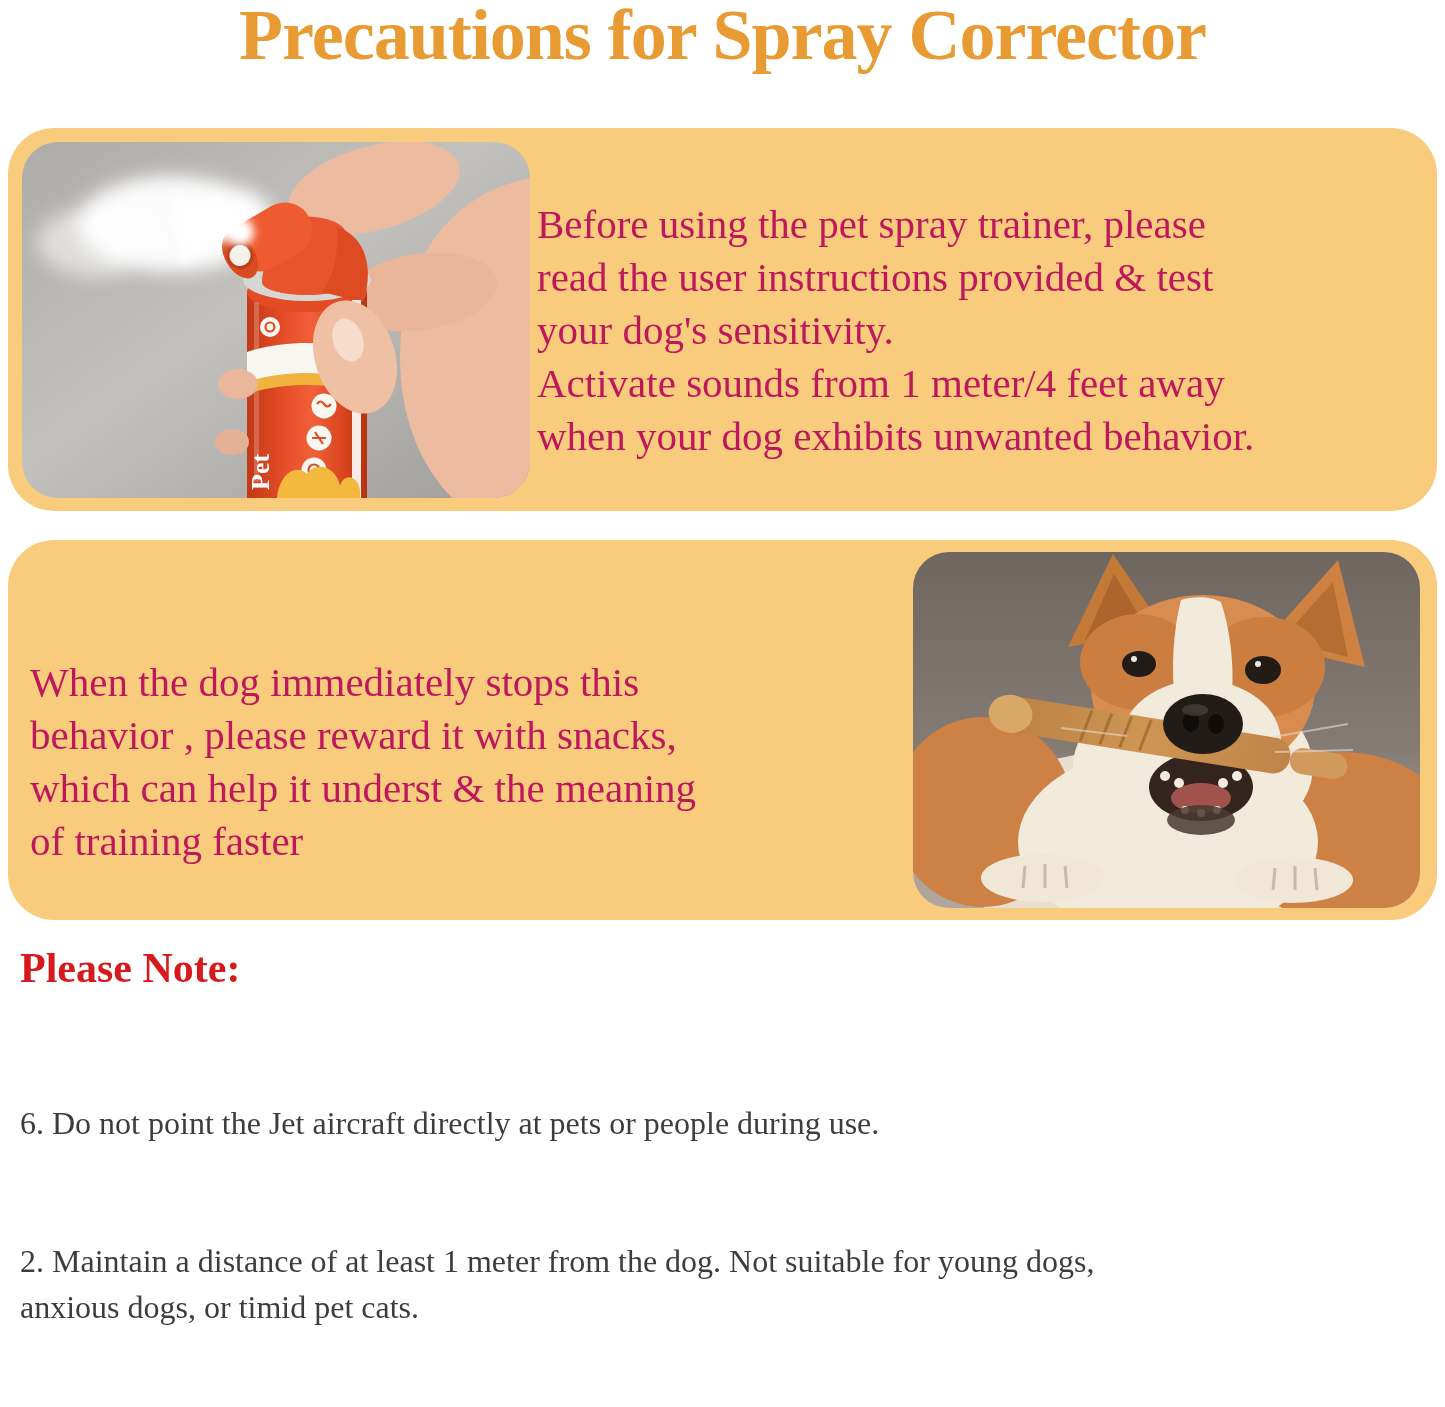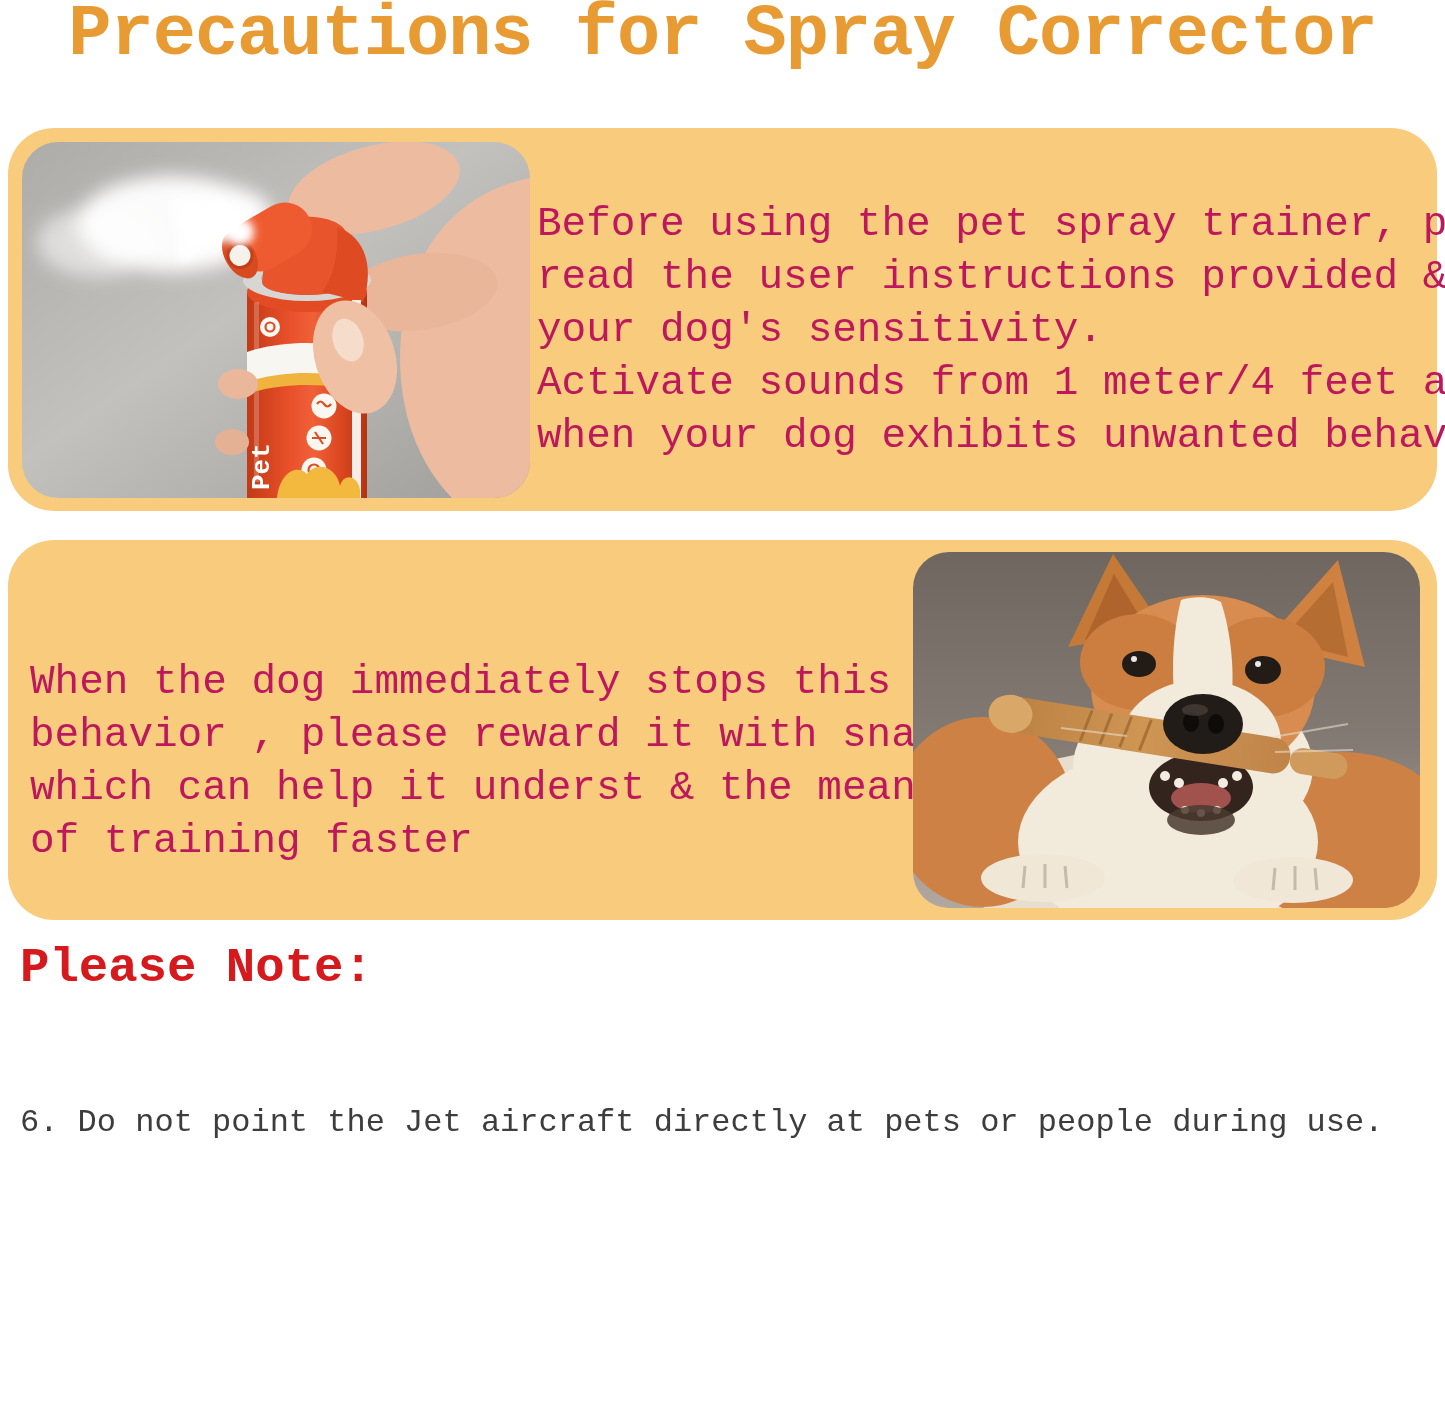--- a/index.html
+++ b/index.html
@@ -1,18 +1,18 @@
 <!DOCTYPE html>
 <html><head>
 <meta charset="utf-8">
 <style>
   html,body{margin:0;padding:0;background:#ffffff;}
   #page{
     position:relative;width:1445px;height:1407px;background:#ffffff;overflow:hidden;
-    font-family:Liberation Mono, monospace;
+    font-family:Liberation Serif, serif;
   }
   .title{
     position:absolute;left:0;top:-4px;width:1445px;margin:0;text-align:center;
     font-size:72px;line-height:78px;font-weight:bold;color:#E89B33;letter-spacing:-1px;
   }
   .card{
     position:absolute;left:8px;width:1429px;background:#F8CB7D;border-radius:46px;
   }
   .card1{top:128px;height:383px;}
   .card2{top:540px;height:380px;}
@@ -20,21 +20,21 @@
   .photo1{left:14px;top:14px;width:508px;height:356px;}
   .photo2{left:905px;top:12px;width:507px;height:356px;}
   .photo svg{display:block;}
   .card-text{
     position:absolute;color:#be185d;font-size:41px;line-height:53px;white-space:pre;
   }
   .text1{left:529px;top:70px;}
   .text2{left:22px;top:88px;margin-top:28px;}
   .note-heading{
     position:absolute;left:20px;top:932px;margin:0;
-    font-size:49px;line-height:72px;font-weight:bold;color:#D6191C;
+    font-size:42px;line-height:72px;font-weight:bold;color:#D6191C;
   }
   .note-list{
     position:absolute;left:20px;top:1008px;width:1420px;
     font-size:32px;line-height:46px;color:#3D3D3D;white-space:pre;
   }
 </style>
 </head>
 <body>
 
 <div id="page">
@@ -229,18 +229,20 @@
           <line x1="214" y1="184" x2="148" y2="176"></line>
         </g>
       </svg>
     </div>
   </section>
 
   <h2 class="note-heading">Please Note:</h2>
 
   <div class="note-list">
     <div class="note-item"><span>6. Do not point the Jet aircraft directly at pets or people during use.</span></div>
+    <div class="note-item"><span>2. Maintain a distance of at least 1 meter from the dog. Not suitable for young dogs,
+anxious dogs, or timid pet cats.</span></div>
     
     
     
   </div>
 
 </div>
 
 </body></html>

